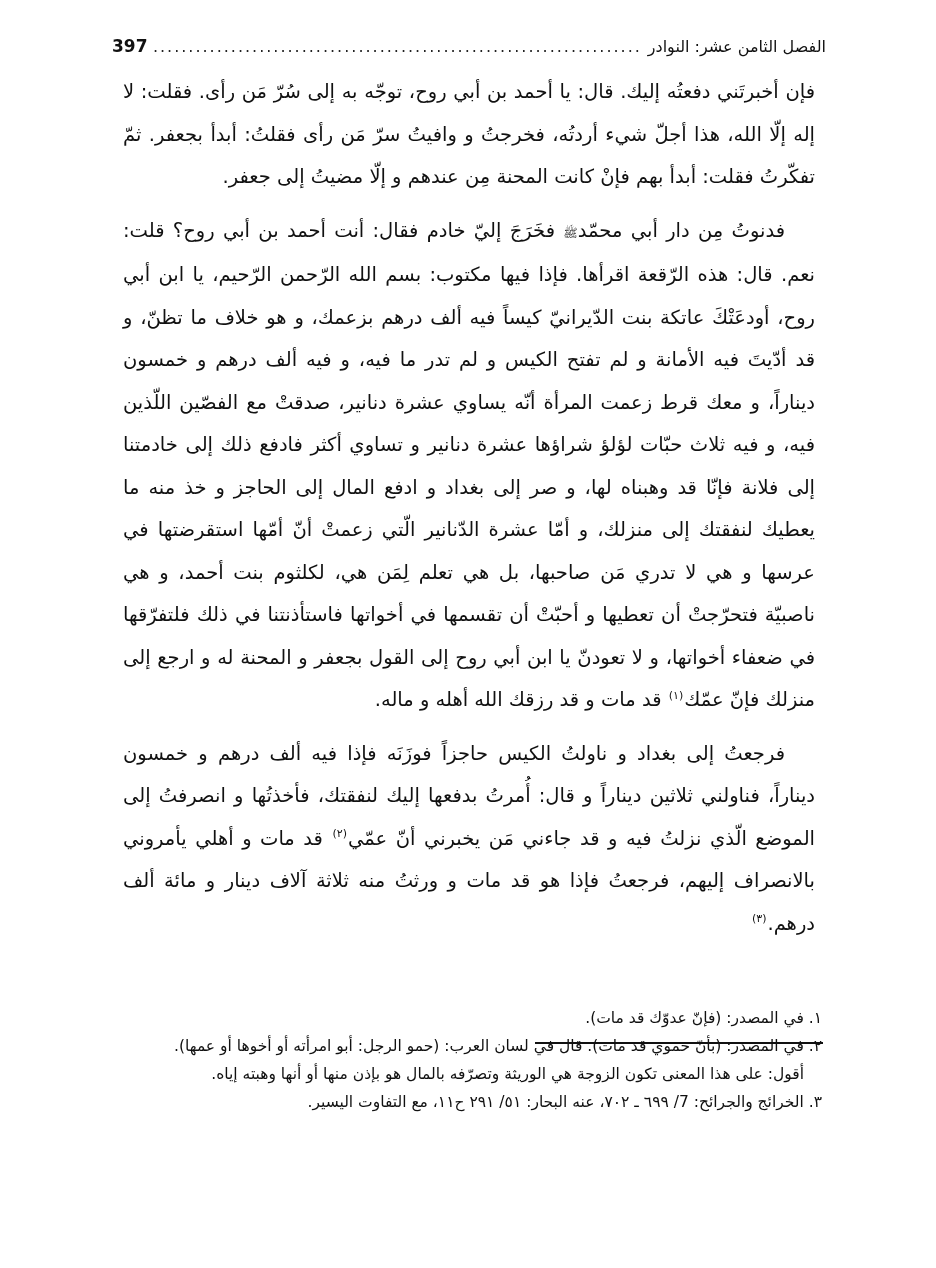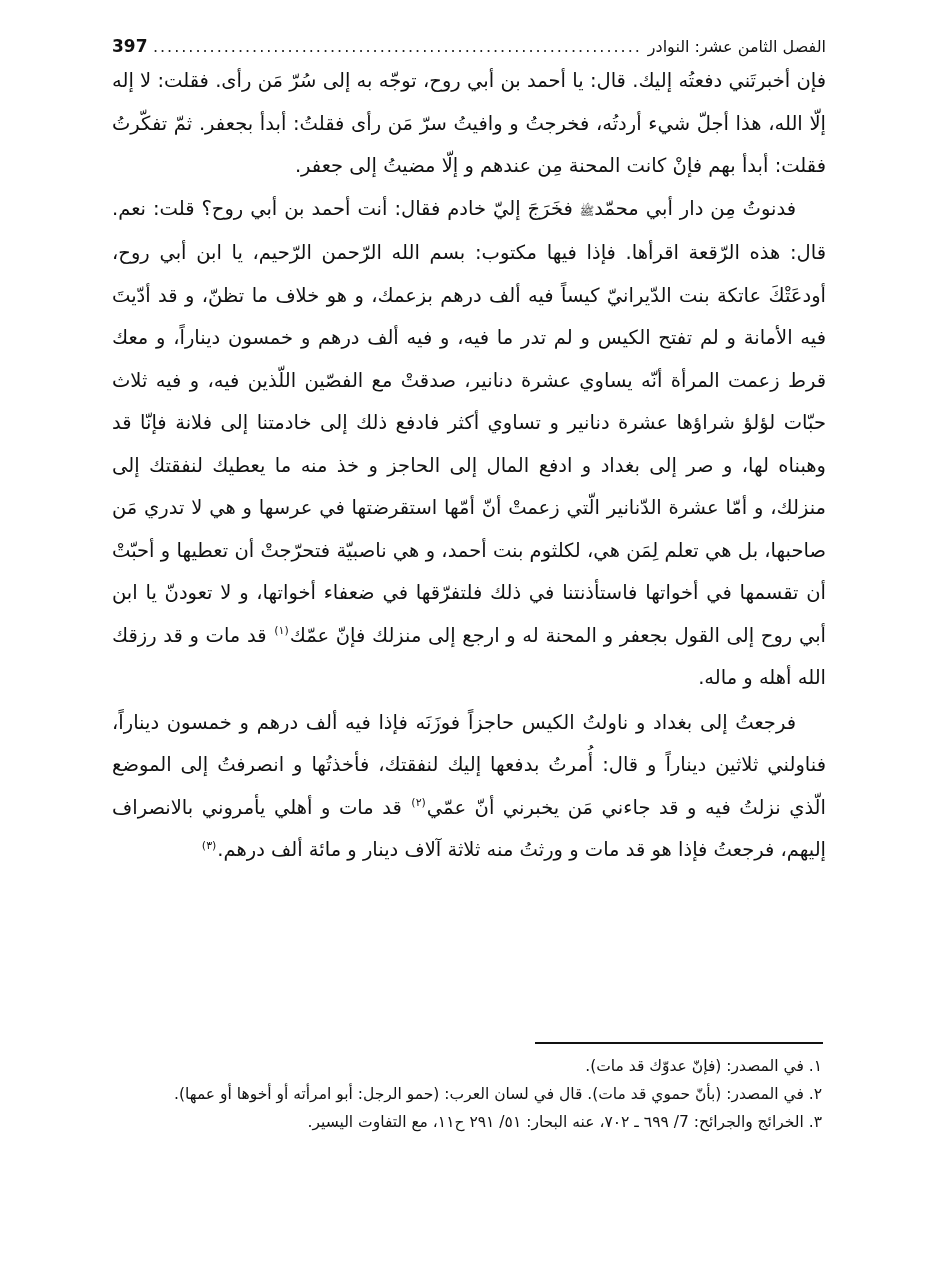--- a/index.html
+++ b/index.html
@@ -47,21 +47,21 @@
       font-weight: bold;
     }
     .body-text {
       font-size: 19.5px;
       line-height: 42.5px;
       text-align: justify;
       text-align-last: right;
       margin-top: 0;
     }
     .body-text p {
-      margin: 0;
+      margin: 11px;
     }
     .body-text p.indent {
       text-indent: 30px;
     }
     .body-text p.gap {
       margin-top: 2px;
     }
     sup.fn {
       font-size: 11px;
       line-height: 0;
@@ -72,21 +72,21 @@
       position: absolute;
       left: 535px;
       top: 1042px;
       width: 288px;
       height: 0;
       border-top: 2px solid #111;
     }
     .footnotes {
       position: absolute;
       left: 112px;
-      top: 1052px;
+      top: 1004px;
       width: 714px;
       direction: rtl;
       font-size: 15.5px;
       line-height: 28px;
     }
     .footnotes .fn-item {
       margin: 0;
       padding-right: 4px;
     }
     .footnotes .fn-cont {
@@ -114,14 +114,15 @@
       <span>فرجعتُ إلى بغداد و ناولتُ الكيس حاجزاً فوزَنَه فإذا فيه ألف درهم و خمسون ديناراً، فناولني ثلاثين ديناراً و قال: أُمرتُ بدفعها إليك لنفقتك، فأخذتُها و انصرفتُ إلى الموضع الّذي نزلتُ فيه و قد جاءني مَن يخبرني أنّ عمّي</span><sup class="fn">(٢)</sup><span> قد مات و أهلي يأمروني بالانصراف إليهم، فرجعتُ فإذا هو قد مات و ورثتُ منه ثلاثة آلاف دينار و مائة ألف درهم.</span><sup class="fn">(٣)</sup>
     </p>
   </div>
 </div>
 
 <div class="footnote-rule"></div>
 
 <div class="footnotes">
   <p class="fn-item">١. في المصدر: (فإنّ عدوّك قد مات).</p>
   <p class="fn-item">٢. في المصدر: (بأنّ حموي قد مات). قال في لسان العرب: (حمو الرجل: أبو امرأته أو أخوها أو عمها).</p>
+  <p class="fn-item fn-cont">أقول: على هذا المعنى تكون الزوجة هي الوريثة وتصرّفه بالمال هو بإذن منها أو أنها وهبته إياه.</p>
   <p class="fn-item">٣. الخرائج والجرائح: 7/ ٦٩٩ ـ ٧٠٢، عنه البحار: ٥١/ ٢٩١ ح١١، مع التفاوت اليسير.</p>
 </div>
 
 </body></html>

